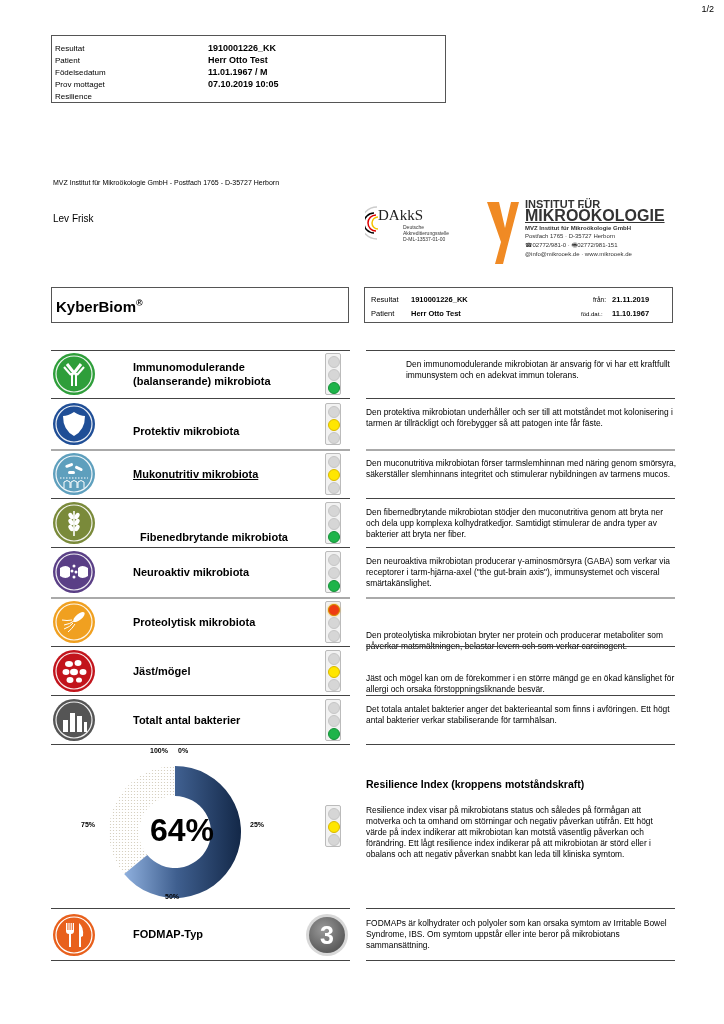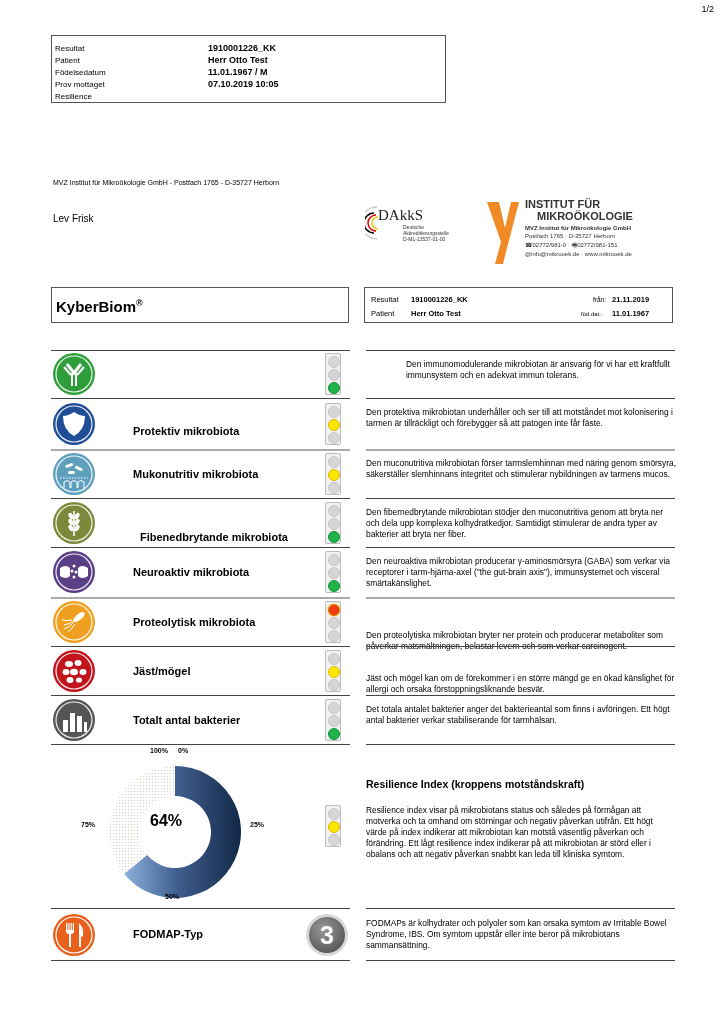--- a/index.html
+++ b/index.html
@@ -15,21 +15,21 @@
   .recip { left:53px; top:213px; font-size:10px; }
 
   .dakks { left:365px; top:199px; width:110px; height:50px; }
   .dakks-arcs { position:absolute; left:0; top:4px; width:26px; height:40px; }
   .dakks-name { position:absolute; left:13px; top:8px; font-family:"Liberation Serif", serif; font-size:15px; color:#222; }
   .dakks-sub { position:absolute; left:38px; top:25px; font-size:5px; line-height:6px; color:#333; }
 
   .inst { left:485px; top:196px; width:200px; height:70px; }
   .inst-y { position:absolute; left:0; top:2px; width:36px; height:68px; }
   .inst-t1 { position:absolute; left:40px; top:2px; font-size:11px; font-weight:bold; color:#333; line-height:12px; }
-  .inst-t2 { position:absolute; left:52px; top:14px; font-size:11px; font-weight:bold; color:#333; line-height:12px; }
+  .inst-t2 { position:absolute; left:40px; top:14px; font-size:16px; font-weight:bold; color:#333; line-height:12px;text-decoration:underline; }
   .inst-s { position:absolute; left:40px; font-size:6px; color:#333; line-height:7px; white-space:nowrap; }
 
   .kyberbox { left:51px; top:287px; width:298px; height:36px; border:1px solid #555; box-sizing:border-box; }
   .kybertitle { position:absolute; left:4px; top:10px; font-size:15px; font-weight:bold; }
   .kybertitle sup { font-size:9px; }
   .infobox { left:364px; top:287px; width:309px; height:36px; border:1px solid #555; box-sizing:border-box; font-size:7.5px; }
   .ib { position:absolute; height:10px; line-height:10px; }
 
   .row { position:absolute; left:51px; width:299px; }
   .rowline { position:absolute; height:1px; background:#444; }
@@ -39,21 +39,21 @@
   .tl { position:absolute; left:274px; width:16px; height:42px; border:1px solid #bbb; border-radius:2px; background:#f2f2f2; box-sizing:border-box; }
   .tl span { position:absolute; left:2px; width:10px; height:10px; border-radius:50%; background:#d6d6d6; border:1px solid #c6c6c6; }
   .tl .l0 { top:2px; } .tl .l1 { top:15px; } .tl .l2 { top:28px; }
   .tl .on-green { background:#1eb44a; border-color:#139036; }
   .tl .on-yellow { background:#ffe600; border-color:#d9b800; }
   .tl .on-red { background:#ee3b12; border-color:#d58a00; box-shadow:0 0 2px #f7a800; }
   .desc { position:absolute; left:366px; width:310px; font-size:8.4px; line-height:11px; }
 
   .donut { left:100px; top:757px; width:150px; height:150px; }
   .dlab { position:absolute; font-size:7px; font-weight:bold; }
-  .bigpct { position:absolute; left:150px; top:812px; font-size:16px; font-weight:bold; }
+  .bigpct { position:absolute; left:150px; top:812px; font-size:32px; font-weight:bold; }
 
   .ri-title { left:366px; top:778px; font-size:10.5px; font-weight:bold; }
   .ri-desc { left:366px; top:805px; width:310px; font-size:8.4px; line-height:11px; }
 
   .fod-num { left:305px; top:913px; width:44px; height:44px; }
 </style>
 </head>
 <body>
 
 <div class="abs pagenum">1/2</div>
@@ -105,35 +105,36 @@
   <div class="kybertitle"><span>KyberBiom</span><sup>®</sup></div>
 </div>
 <div class="abs infobox">
   <div class="ib" style="left:6px;top:7px">Resultat</div>
   <div class="ib" style="left:46px;top:7px;font-weight:bold">1910001226_KK</div>
   <div class="ib" style="left:6px;top:21px">Patient</div>
   <div class="ib" style="left:46px;top:21px;font-weight:bold">Herr Otto Test</div>
   <div class="ib" style="left:228px;top:7px;font-size:6.5px">från:</div>
   <div class="ib" style="left:247px;top:7px;font-weight:bold">21.11.2019</div>
   <div class="ib" style="left:216px;top:21px;font-size:6px">föd.dat.:</div>
-  <div class="ib" style="left:247px;top:21px;font-weight:bold">11.01.1967</div>
+  <div class="ib" style="left:247px;top:21px;font-weight:bold">11.10.1967</div>
 </div>
 
 <div id="rows">
     <div class="rowline" style="left:51px;top:350px;width:299px"></div>
     <div class="rowline" style="left:366px;top:350px;width:309px"></div>
     <div class="row" style="top: 350px; height: 48px;">
       <div class="icon" style="top: 2px;"><svg viewBox="0 0 44 44" width="44" height="44">
           <circle cx="22" cy="22" r="21" fill="#2e9e3a"></circle>
           <circle cx="22" cy="22" r="18" fill="none" stroke="#fff" stroke-width="1.2" opacity="0.9"></circle>
           <path d="M15 12 L22 21 L29 12" stroke="#fff" stroke-width="3" fill="none"></path>
           <path d="M12 15 L19 23" stroke="#fff" stroke-width="2" fill="none"></path>
           <path d="M32 15 L25 23" stroke="#fff" stroke-width="2" fill="none"></path>
           <path d="M20 21 v13 M24 21 v13" stroke="#fff" stroke-width="2"></path>
         </svg></div>
+      <div class="lbl" style="width: 180px; top: 10px;">Immunomodulerande (balanserande) mikrobiota</div>
       <div class="tl" style="top: 3px;">
         <span class="l0"></span>
         <span class="l1"></span>
         <span class="l2 on-green"></span>
       </div>
     </div>
     <div class="desc" style="top: 359px; margin-left: 40px;">Den immunomodulerande mikrobiotan är ansvarig för vi har ett kraftfullt immunsystem och en adekvat immun tolerans.</div>
     <div class="rowline" style="left:51px;top:398px;width:299px"></div>
     <div class="rowline" style="left:366px;top:398px;width:309px"></div>
     <div class="row" style="top: 398px; height: 51px;">
@@ -155,21 +156,21 @@
     <div class="row" style="top: 449px; height: 49px;">
       <div class="icon" style="top: 3px;"><svg viewBox="0 0 44 44" width="44" height="44">
           <circle cx="22" cy="22" r="21" fill="#5e9fbd"></circle>
           <circle cx="22" cy="22" r="18" fill="none" stroke="#fff" stroke-width="1.2" opacity="0.9"></circle>
           <rect x="13" y="12" width="8" height="3" rx="1.5" fill="#fff" transform="rotate(-20 17 13)"></rect>
           <rect x="23" y="15" width="8" height="3" rx="1.5" fill="#fff" transform="rotate(25 27 16)"></rect>
           <rect x="16" y="19" width="7" height="3" rx="1.5" fill="#fff"></rect>
           <path d="M8 26 h28" stroke="#fff" stroke-dasharray="1.5 1.5"></path>
           <path d="M12 36 v-6 q3-3 6 0 v6 M19 36 v-6 q3-3 6 0 v6 M26 36 v-6 q3-3 6 0 v6" stroke="#fff" fill="none"></path>
         </svg></div>
-      <div class="lbl" style="width: 180px; top: 18px;">Mukonutritiv mikrobiota</div>
+      <div class="lbl" style="width: 180px; top: 18px; text-decoration: underline;">Mukonutritiv mikrobiota</div>
       <div class="tl" style="top: 4px;">
         <span class="l0"></span>
         <span class="l1 on-yellow"></span>
         <span class="l2"></span>
       </div>
     </div>
     <div class="desc" style="top: 458px;">Den muconutritiva mikrobiotan förser tarmslemhinnan med näring genom smörsyra, säkerställer slemhinnans integritet och stimulerar nybildningen av tarmens mucos.</div>
     <div class="rowline" style="left:51px;top:498px;width:299px"></div>
     <div class="rowline" style="left:366px;top:498px;width:309px"></div>
     <div class="row" style="top: 498px; height: 49px;">

